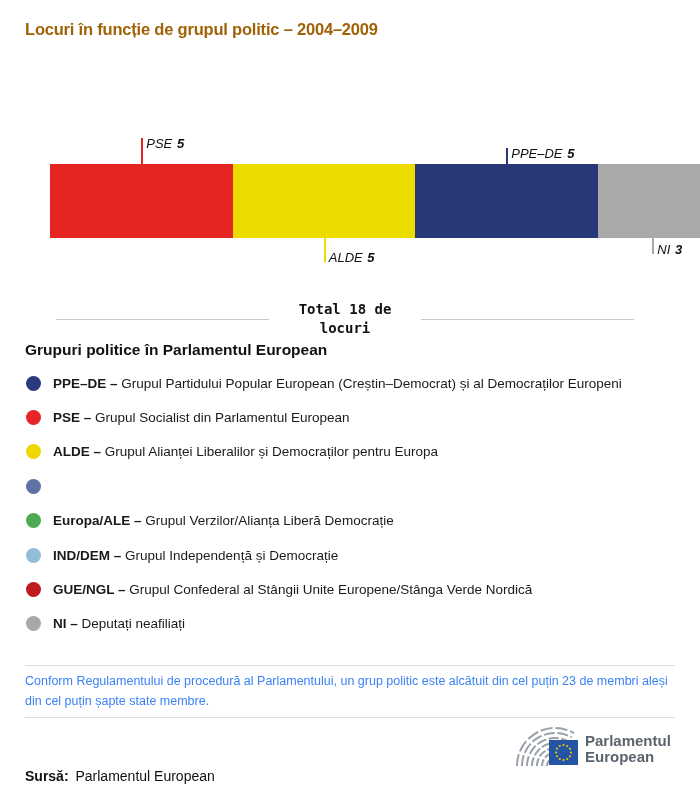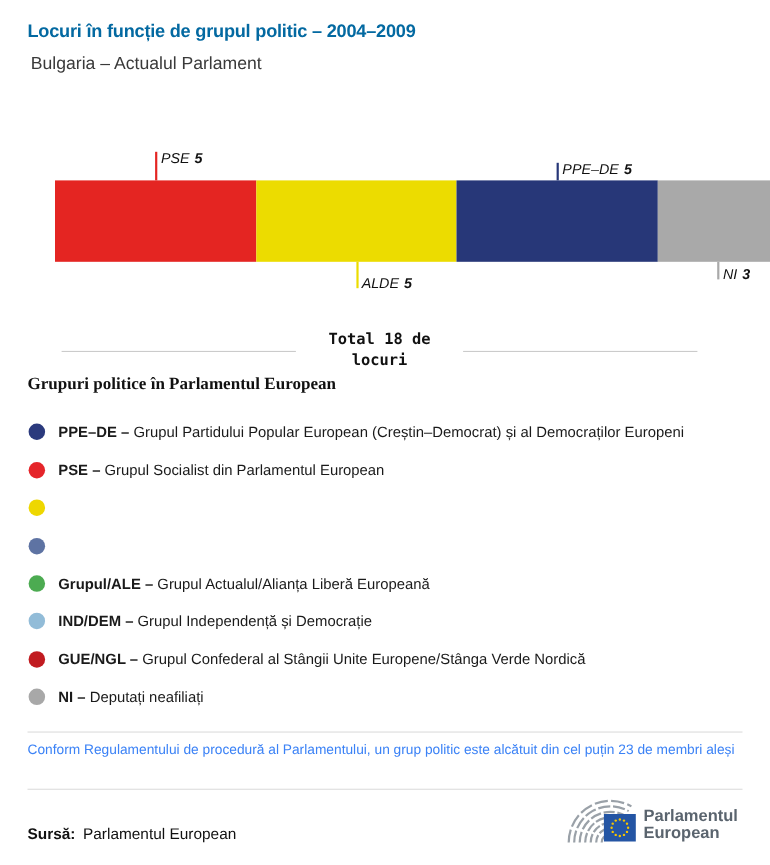--- a/index.html
+++ b/index.html
@@ -4,21 +4,21 @@
 <style>
   html,body { margin:0; padding:0; background:#fff; }
   .page {
     position:relative; width:700px; height:786px; overflow:hidden;
     background:#ffffff; font-family:"Liberation Sans", sans-serif; color:#1a1a1a;
   }
 
   
   .title {
     position:absolute; left:25px; top:20px; font-size:16.5px; font-weight:bold;
-    letter-spacing:-0.2px; color:#0369a1;
+    letter-spacing:-0.2px; color:#a16207;
   }
   .subtitle {
     position:absolute; left:28px; top:50px; font-size:16px; color:#3a3a3a;
   }
 
   
   .chart { position:absolute; left:50px; top:135px; width:657px; height:140px;font-style:italic; }
   .bar { position:absolute; left:0; top:29px; width:100%; height:74px; display:flex; }
   .bar-seg { height:100%; }
 
@@ -37,49 +37,48 @@
     display:flex; align-items:center; gap:10px;
   }
   .total-rule { flex:1; height:1px; background:#cbcbcb; }
   .total-text {
     width:132px; text-align:center; font-family:"DejaVu Sans Mono", monospace;
     font-weight:bold; font-size:14px; line-height:19px; color:#111;
   }
 
   
   .legend-heading {
-    position:absolute; left:25px; top:341px; font-size:15.5px; font-weight:bold; color:#111;font-family:Liberation Serif, serif;
+    position:absolute; left:25px; top:341px; font-size:15.5px; font-weight:bold; color:#111;
   }
   .legend { position:absolute; left:25px; top:366px; width:660px; }
-  .legend-row { height:34.4px; display:flex; align-items:flex-end; }
+  .legend-row { height:34.4px; display:flex; align-items:center; }
   .dot {
     width:15px; height:15px; border-radius:50%; margin-left:1px; margin-right:12px;
     flex:0 0 15px;
   }
   .legend-text { font-size:13.5px; color:#1a1a1a; white-space:nowrap; }
 
   
   .divider { position:absolute; left:25px; right:25px; height:1px; background:#dcdcdc; }
   .divider-1 { top:665px; }
   .divider-2 { top:717px; }
   .note {
     position:absolute; left:25px; top:671px; width:655px;
     font-size:12.5px; line-height:20px; color:#3b82f6;
   }
-  .source { position:absolute; left:25px; top:750px; font-size:14px; color:#111; }
+  .source { position:absolute; left:25px; top:768px; font-size:14px; color:#111; }
   .source b { margin-right:3px; }
   .ep-logo { position:absolute; right:23px; top:720px; }
 </style>
 </head>
 <body>
 
 <div class="page">
 
   <div class="title">Locuri în funcție de grupul politic – 2004–2009</div>
-  <div class="subtitle">Bulgaria – Actualul Parlament</div>
 
   <div class="chart">
     <div class="bar">
       <div class="bar-seg" style="width: 27.7778%; background: rgb(228, 37, 34);"></div>
       <div class="bar-seg" style="width: 27.7778%; background: rgb(236, 220, 0);"></div>
       <div class="bar-seg" style="width: 27.7778%; background: rgb(39, 55, 120);"></div>
       <div class="bar-seg" style="width: 16.6667%; background: rgb(169, 169, 169);"></div>
     </div>
 
     <div class="callout above" style="left: 13.8889%; height: 26px;">
@@ -112,46 +111,48 @@
     <div class="legend-row">
       <span class="dot" style="background-color: rgb(43, 58, 125);"></span>
       <span class="legend-text"><b>PPE–DE –</b> <span>Grupul Partidului Popular European (Creștin–Democrat) și al Democraților Europeni</span></span>
     </div>
     <div class="legend-row">
       <span class="dot" style="background-color: rgb(229, 37, 42);"></span>
       <span class="legend-text"><b>PSE –</b> <span>Grupul Socialist din Parlamentul European</span></span>
     </div>
     <div class="legend-row">
       <span class="dot" style="background-color: rgb(238, 215, 0);"></span>
+      <span class="legend-text"><b>ALDE –</b> <span>Grupul Alianței Liberalilor și Democraților pentru Europa</span></span>
     </div>
     <div class="legend-row">
       <span class="dot" style="background-color: rgb(94, 115, 163);"></span>
     </div>
     <div class="legend-row">
       <span class="dot" style="background-color: rgb(76, 171, 81);"></span>
-      <span class="legend-text"><b>Grupul/ALE –</b> <span>Grupul Actualul/Alianța Liberă Europeană</span></span>
+      <span class="legend-text"><b>Europa/ALE –</b> <span>Grupul Verzilor/Alianța Liberă Democrație</span></span>
     </div>
     <div class="legend-row">
       <span class="dot" style="background-color: rgb(146, 188, 216);"></span>
       <span class="legend-text"><b>IND/DEM –</b> <span>Grupul Independență și Democrație</span></span>
     </div>
     <div class="legend-row">
       <span class="dot" style="background-color: rgb(193, 27, 32);"></span>
       <span class="legend-text"><b>GUE/NGL –</b> <span>Grupul Confederal al Stângii Unite Europene/Stânga Verde Nordică</span></span>
     </div>
     <div class="legend-row">
       <span class="dot" style="background-color: rgb(168, 168, 168);"></span>
       <span class="legend-text"><b>NI –</b> <span>Deputați neafiliați</span></span>
     </div>
   </div>
 
   <div class="divider divider-1"></div>
 
   <div class="note">
     <div>Conform Regulamentului de procedură al Parlamentului, un grup politic este alcătuit din cel puțin 23 de membri aleși</div>
+    <div>din cel puțin șapte state membre.</div>
   </div>
 
   <div class="divider divider-2"></div>
 
   <div class="source"><b>Sursă:</b> <span>Parlamentul European</span></div>
 
   <svg class="ep-logo" width="162" height="50" viewBox="0 0 162 50" xmlns="http://www.w3.org/2000/svg">
     <g stroke="#9aa1a8" stroke-width="2" fill="none">
       <path d="M 32 46 A 8 8 0 0 1 44 39.1" stroke-dasharray="6 2"></path>
       <path d="M 27 46 A 13 13 0 0 1 46.5 34.7" stroke-dasharray="7 2"></path>

